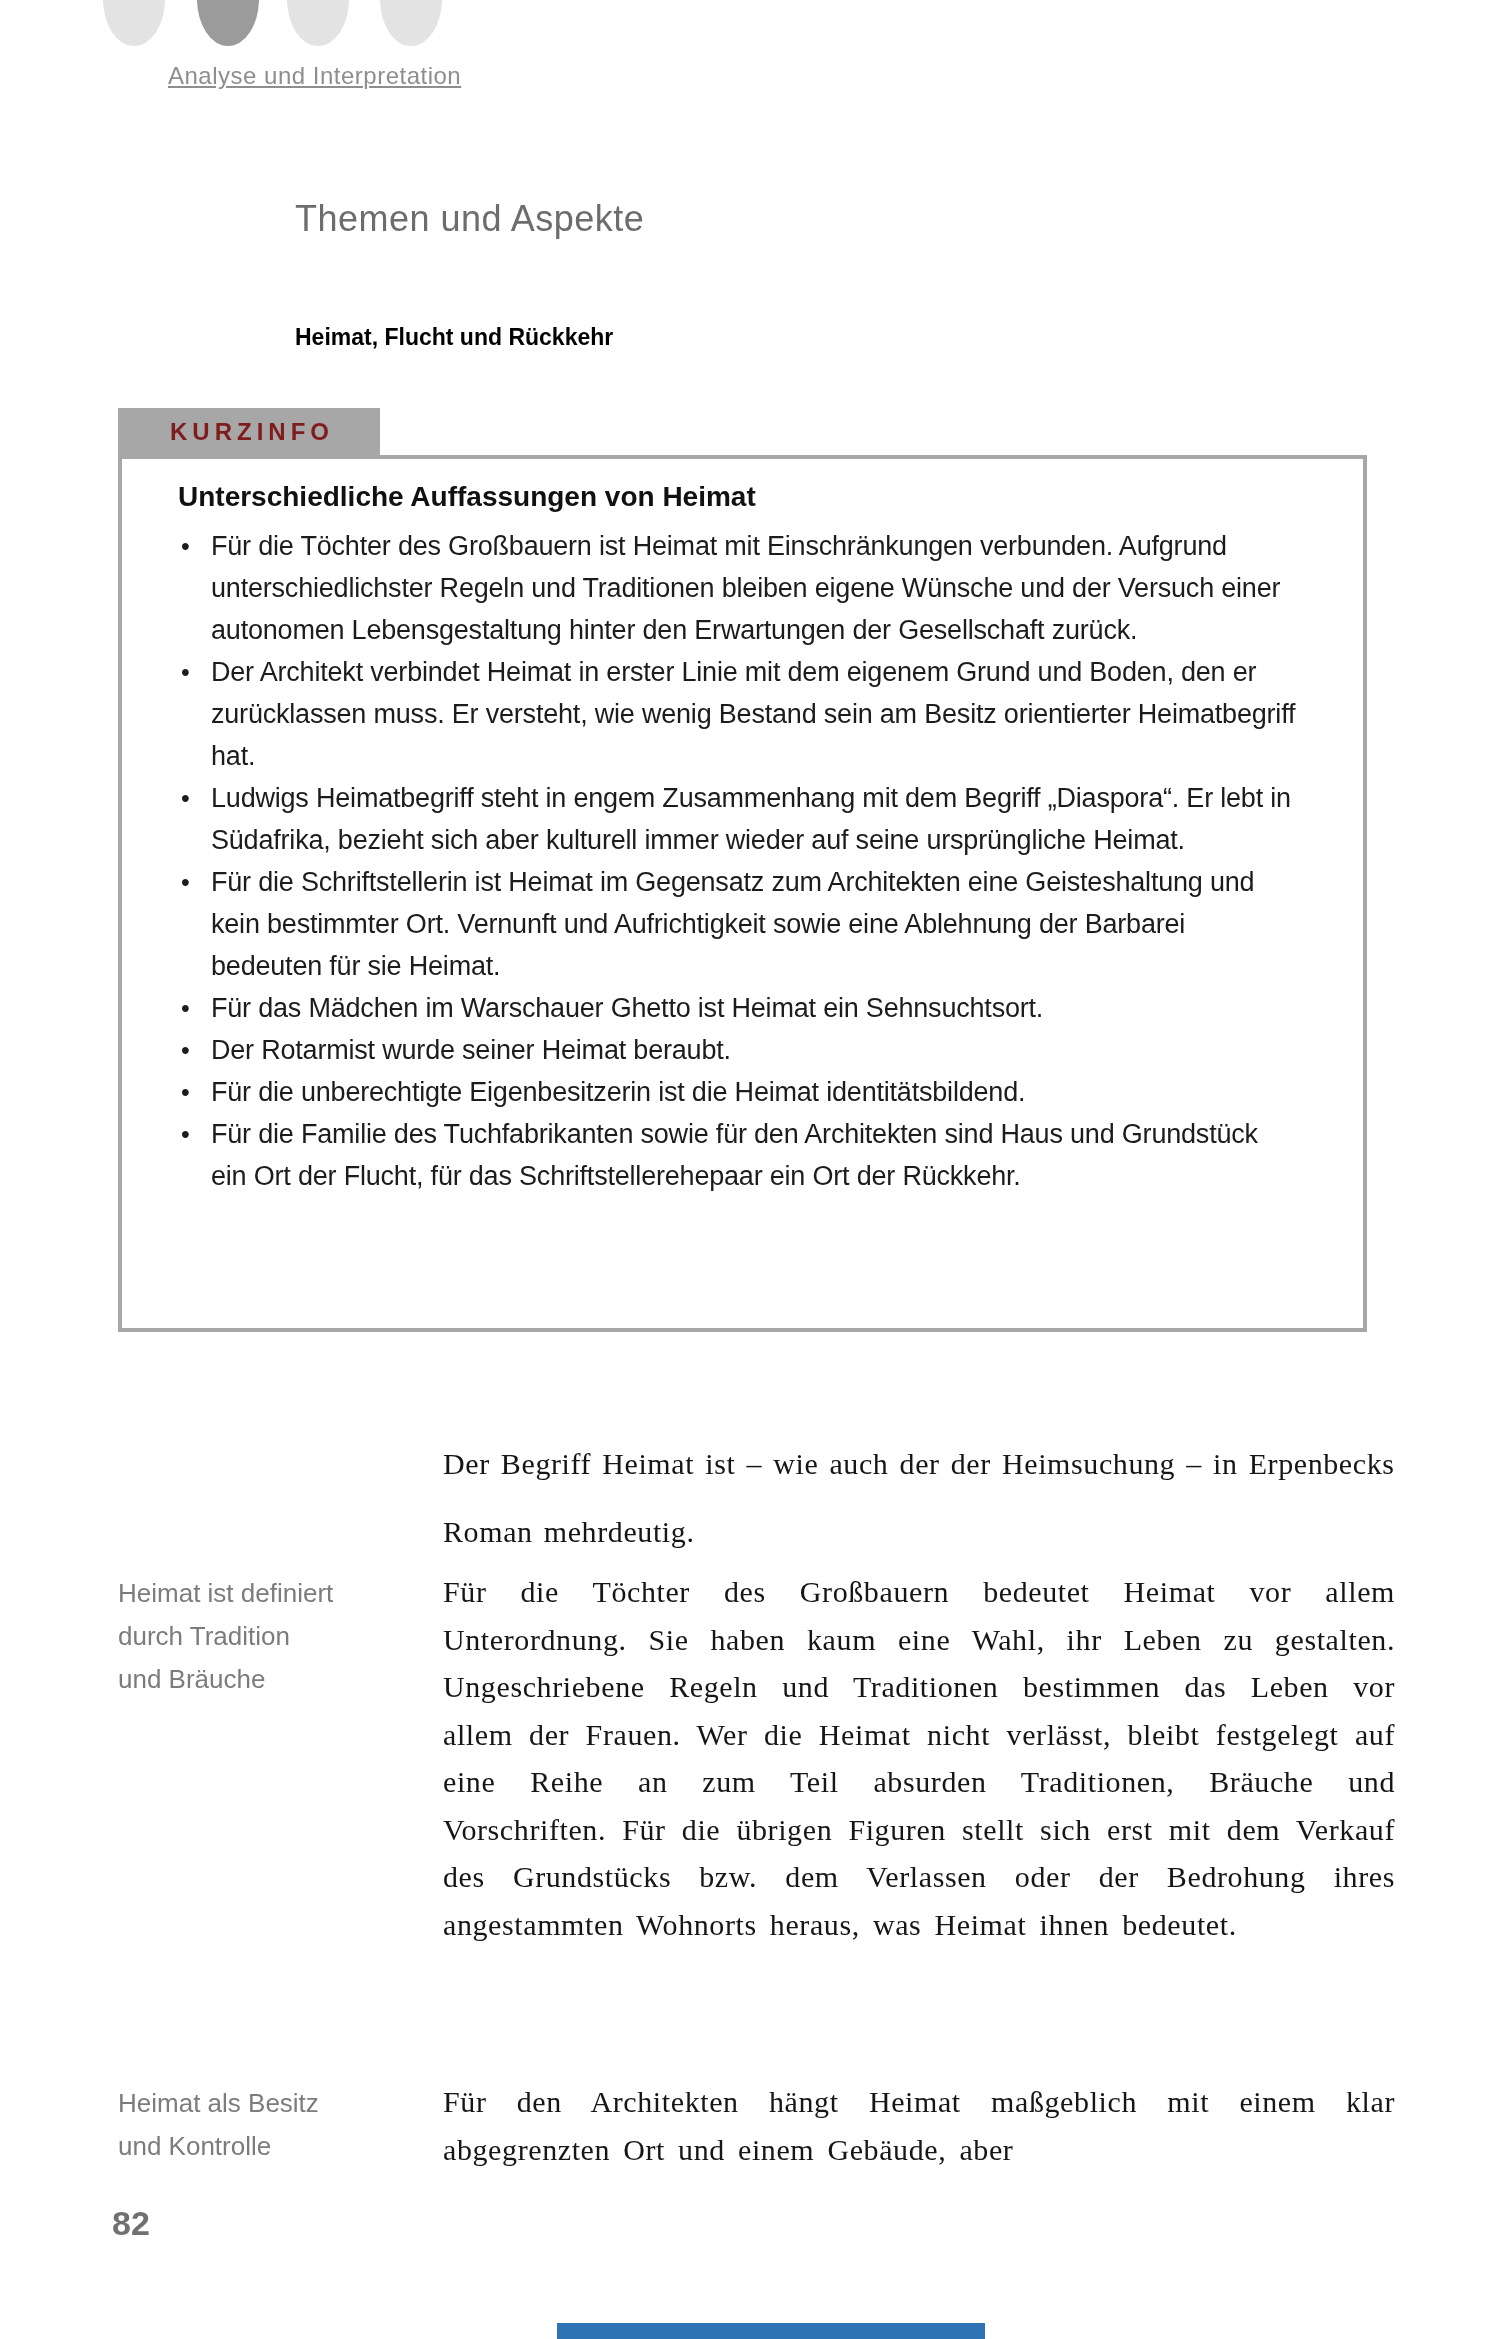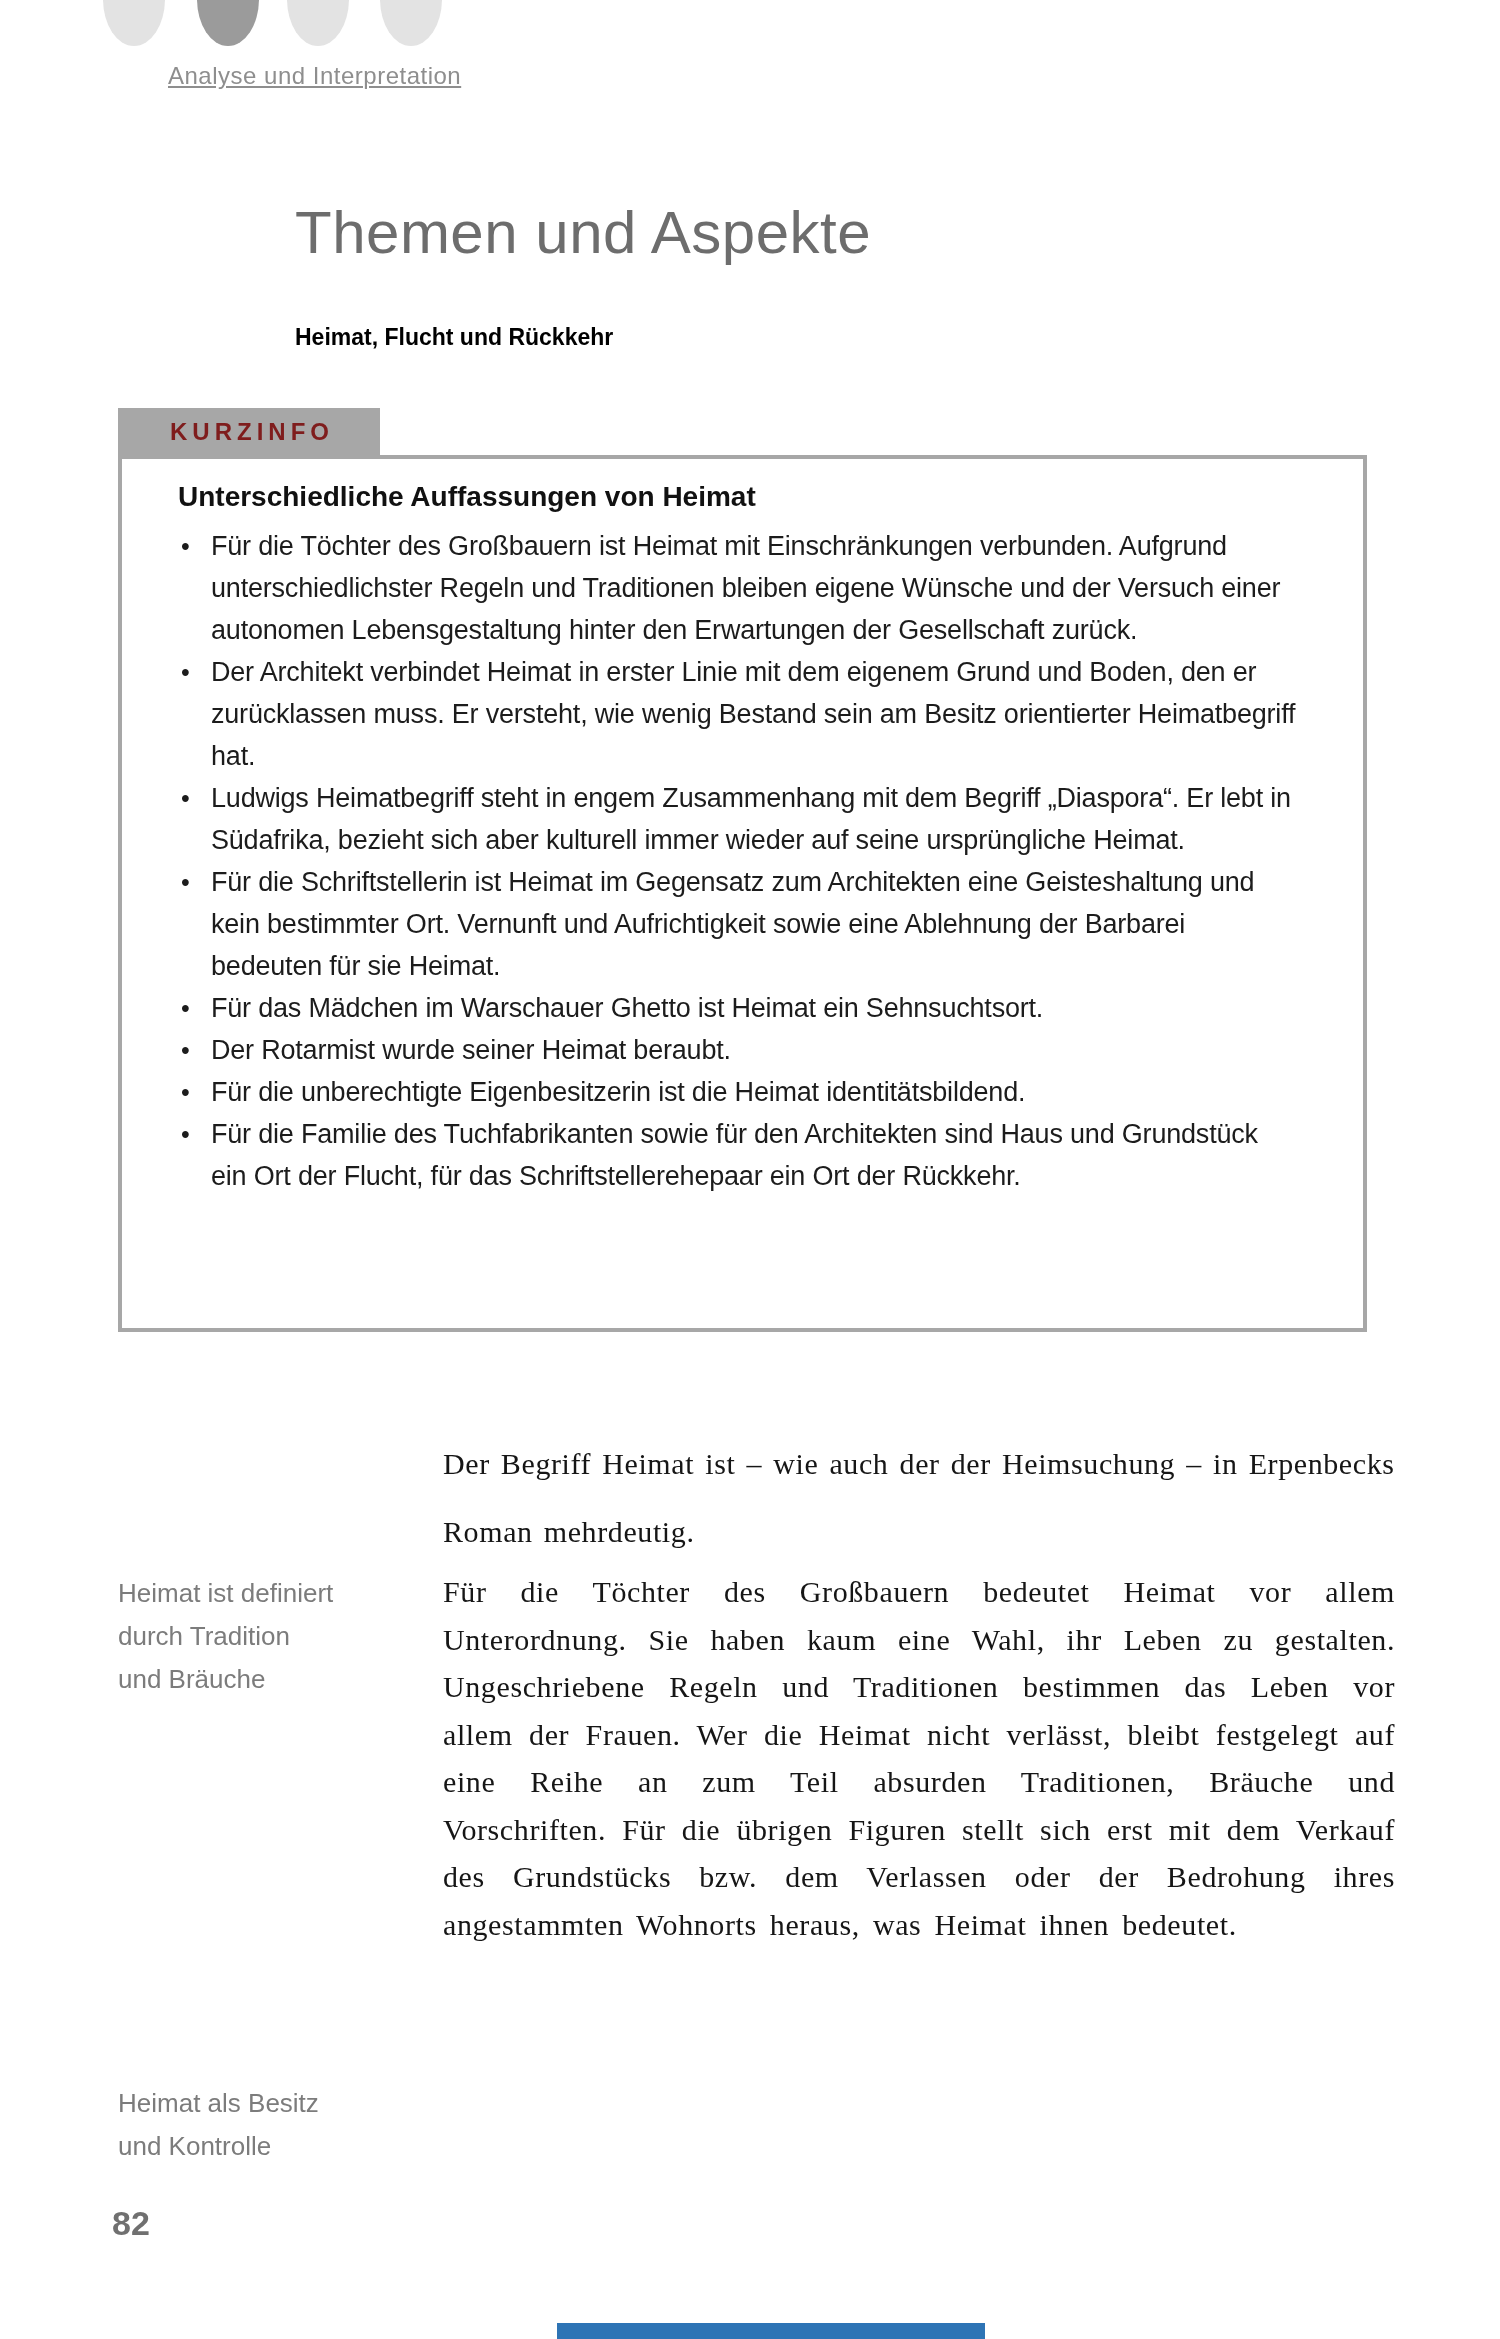--- a/index.html
+++ b/index.html
@@ -35,21 +35,21 @@
     color:#8e8e8e;
     letter-spacing:0.5px;
     text-decoration:underline;
   }
 
   .page-title{
     position:absolute;
     left:295px;
     top:198px;
     margin:0;
-    font-size:60px;
+    font-size:36px;
     font-weight:400;
     color:#6d6d6d;
     letter-spacing:0.5px;
   }
 
   .page-subtitle{
     position:absolute;
     left:295px;
     top:324px;
     margin:0;
@@ -207,18 +207,19 @@
   </div>
 
   <p class="intro serif">Der Begriff Heimat ist – wie auch der der Heimsuchung – in Erpenbecks Roman mehrdeutig.</p>
 
   <div class="margin-note note-1">Heimat ist definiert durch Tradition und Bräuche</div>
 
   <p class="para para-1 serif">Für die Töchter des Großbauern bedeutet Heimat vor allem Unterordnung. Sie haben kaum eine Wahl, ihr Leben zu gestalten. Ungeschriebene Regeln und Traditionen bestimmen das Leben vor allem der Frauen. Wer die Heimat nicht verlässt, bleibt festgelegt auf eine Reihe an zum Teil absurden Traditionen, Bräuche und Vorschriften. Für die übrigen Figuren stellt sich erst mit dem Verkauf des Grundstücks bzw. dem Verlassen oder der Bedrohung ihres angestammten Wohnorts heraus, was Heimat ihnen bedeutet.</p>
 
   <div class="margin-note note-2">Heimat als Besitz und Kontrolle</div>
 
+  <p class="para para-2 serif">Für den Architekten hängt Heimat maßgeblich mit einem klar abgegrenzten Ort und einem Gebäude, aber</p>
 
   <div class="page-number">82</div>
 
   <div class="bottom-bar"></div>
 
 </div>
 
 </body></html>

